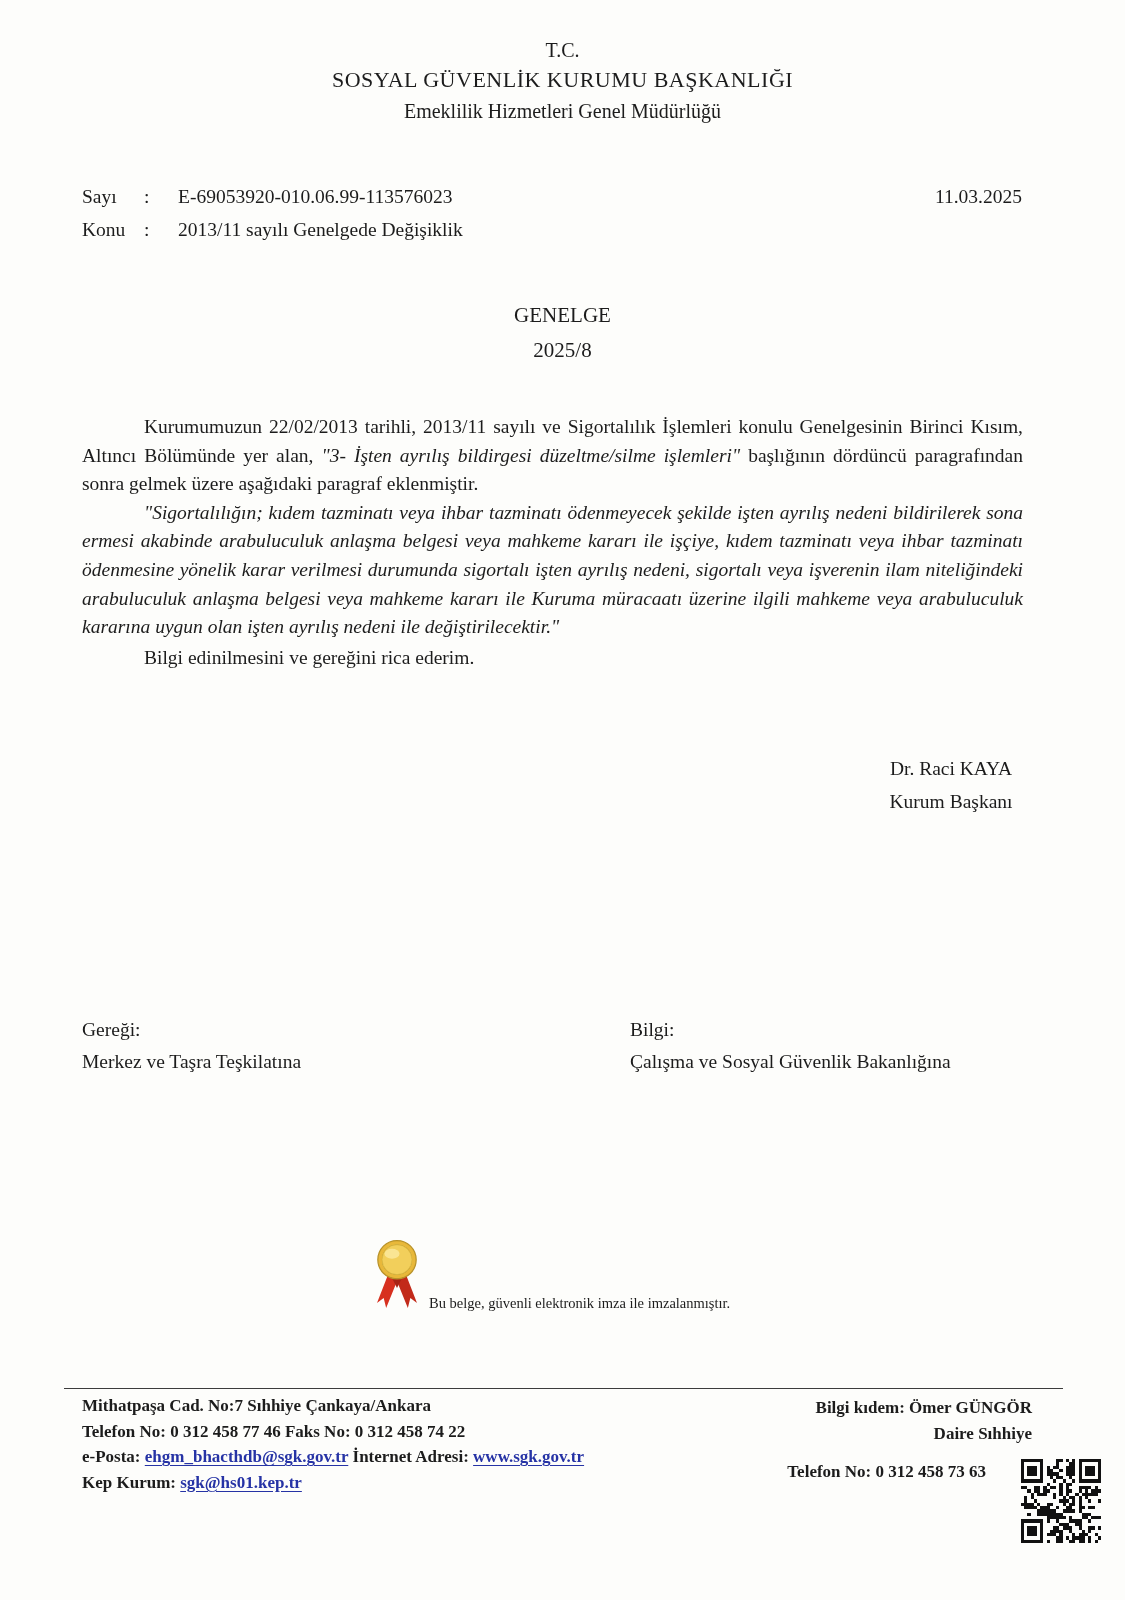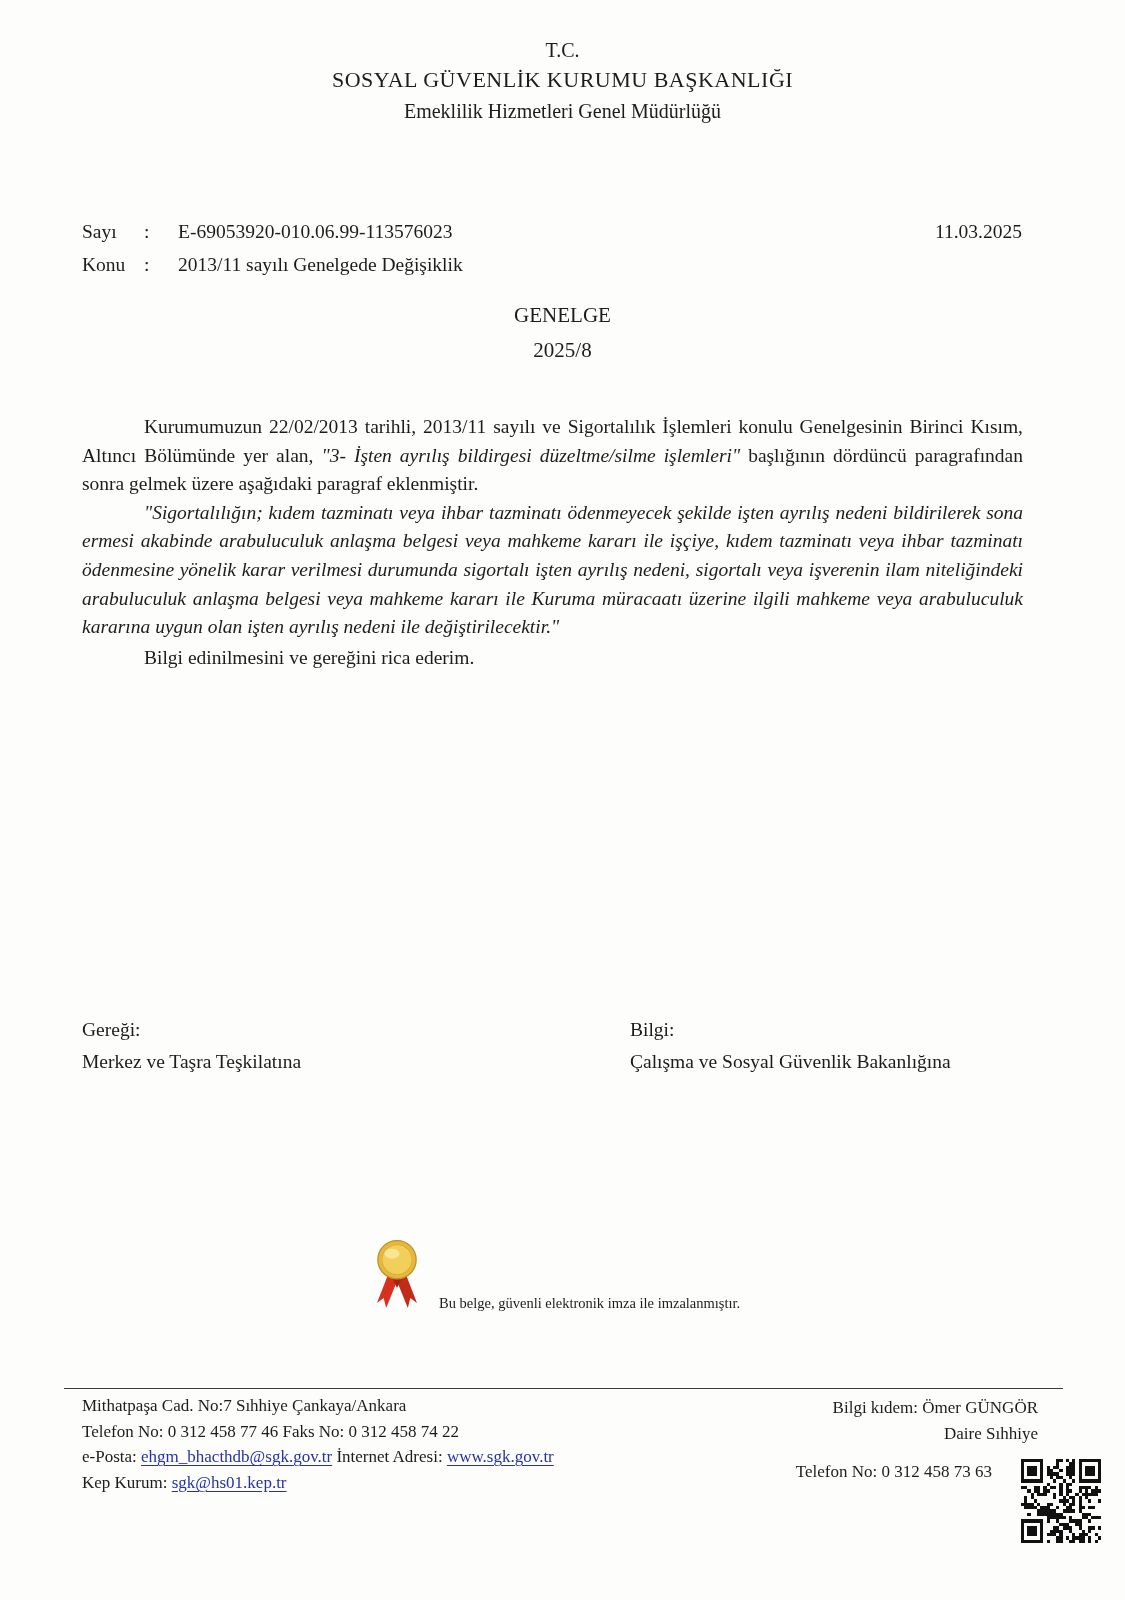--- a/index.html
+++ b/index.html
@@ -14,44 +14,44 @@
     background:#fdfdfb;
     color:#1c1c1c;
     overflow:hidden;
   }
   
   .letterhead{position:absolute;top:36px;left:0;right:0;text-align:center;}
   .letterhead .tc{font-size:20px;line-height:28px;}
   .letterhead .org{font-size:22px;line-height:32px;letter-spacing:.5px;}
   .letterhead .dept{font-size:20px;line-height:30px;}
   
-  .meta{position:absolute;top:180px;left:82px;right:103px;font-size:19.5px;line-height:33px;margin-top:35px;}
+  .meta{position:absolute;top:180px;left:82px;right:103px;font-size:19.5px;line-height:33px;}
   .meta-row{display:flex;}
   .meta-label{width:62px;}
   .meta-colon{width:34px;}
   .meta-date{position:absolute;right:0;top:0;}
   
   .doc-title{position:absolute;top:298px;left:0;right:0;text-align:center;font-size:21px;line-height:35px;}
   
   .body-text{position:absolute;top:413px;left:82px;width:941px;font-size:19.5px;line-height:28.6px;text-align:justify;}
   .body-text p{margin:0;text-indent:62px;}
   .italic{font-style:italic;}
   .closing{margin-top:2px !important;text-align:left;}
   
   .signature{position:absolute;top:752px;left:846px;width:210px;text-align:center;font-size:19.5px;line-height:33px;}
   
   .distribution{position:absolute;top:1014px;left:82px;right:100px;font-size:19.5px;line-height:31.5px;}
   .dist-cols{display:grid;grid-template-columns:548px auto;}
   
   .esign{position:absolute;top:1238px;left:372px;display:flex;align-items:flex-end;}
   .esign svg{display:block;}
-  .esign-text{font-size:14.5px;margin-left:17px;margin-bottom:6px;}
+  .esign-text{font-size:14.5px;margin-left:7px;margin-bottom:6px;}
   
   .footer-sep{position:absolute;top:1388px;left:64px;width:999px;border-top:1.5px solid #3c3c3c;}
-  .footer{position:absolute;top:1393px;left:82px;right:87px;font-size:17px;line-height:25.5px;}
+  .footer{position:absolute;top:1393px;left:82px;right:93px;font-size:17px;line-height:25.5px;font-weight:bold;}
   .footer-left{max-width:560px;}
   .footer-right{position:absolute;right:0;top:2px;text-align:right;}
   .footer-right .phone{margin-top:13px;padding-right:46px;}
   a.doc-link{color:#2633a5;text-decoration:underline;text-underline-offset:3px;}
   
   .qr{position:absolute;left:1021px;top:1459px;width:80px;height:84px;
       display:grid;grid-template-rows:repeat(25,1fr);grid-template-columns:repeat(25,1fr);}
   .qr i{background:#111;display:block;}
 </style>
 </head>
@@ -83,20 +83,24 @@
     <div>GENELGE</div>
     <div>2025/8</div>
   </div>
 
   <div class="body-text">
     <p><span>Kurumumuzun 22/02/2013 tarihli, 2013/11 sayılı ve Sigortalılık İşlemleri konulu Genelgesinin Birinci Kısım, Altıncı Bölümünde yer alan, </span><span class="italic">"3- İşten ayrılış bildirgesi düzeltme/silme işlemleri"</span><span> başlığının dördüncü paragrafından sonra gelmek üzere aşağıdaki paragraf eklenmiştir.</span></p>
     <p class="italic">"Sigortalılığın; kıdem tazminatı veya ihbar tazminatı ödenmeyecek şekilde işten ayrılış nedeni bildirilerek sona ermesi akabinde arabuluculuk anlaşma belgesi veya mahkeme kararı ile işçiye, kıdem tazminatı veya ihbar tazminatı ödenmesine yönelik karar verilmesi durumunda sigortalı işten ayrılış nedeni, sigortalı veya işverenin ilam niteliğindeki arabuluculuk anlaşma belgesi veya mahkeme kararı ile Kuruma müracaatı üzerine ilgili mahkeme veya arabuluculuk kararına uygun olan işten ayrılış nedeni ile değiştirilecektir."</p>
     <p class="closing">Bilgi edinilmesini ve gereğini rica ederim.</p>
   </div>
 
+  <div class="signature">
+    <div>Dr. Raci KAYA</div>
+    <div>Kurum Başkanı</div>
+  </div>
 
   <div class="distribution">
     <div class="dist-cols">
       <div>Gereği:</div>
       <div>Bilgi:</div>
       <div>Merkez ve Taşra Teşkilatına</div>
       <div>Çalışma ve Sosyal Güvenlik  Bakanlığına</div>
     </div>
   </div>
 

